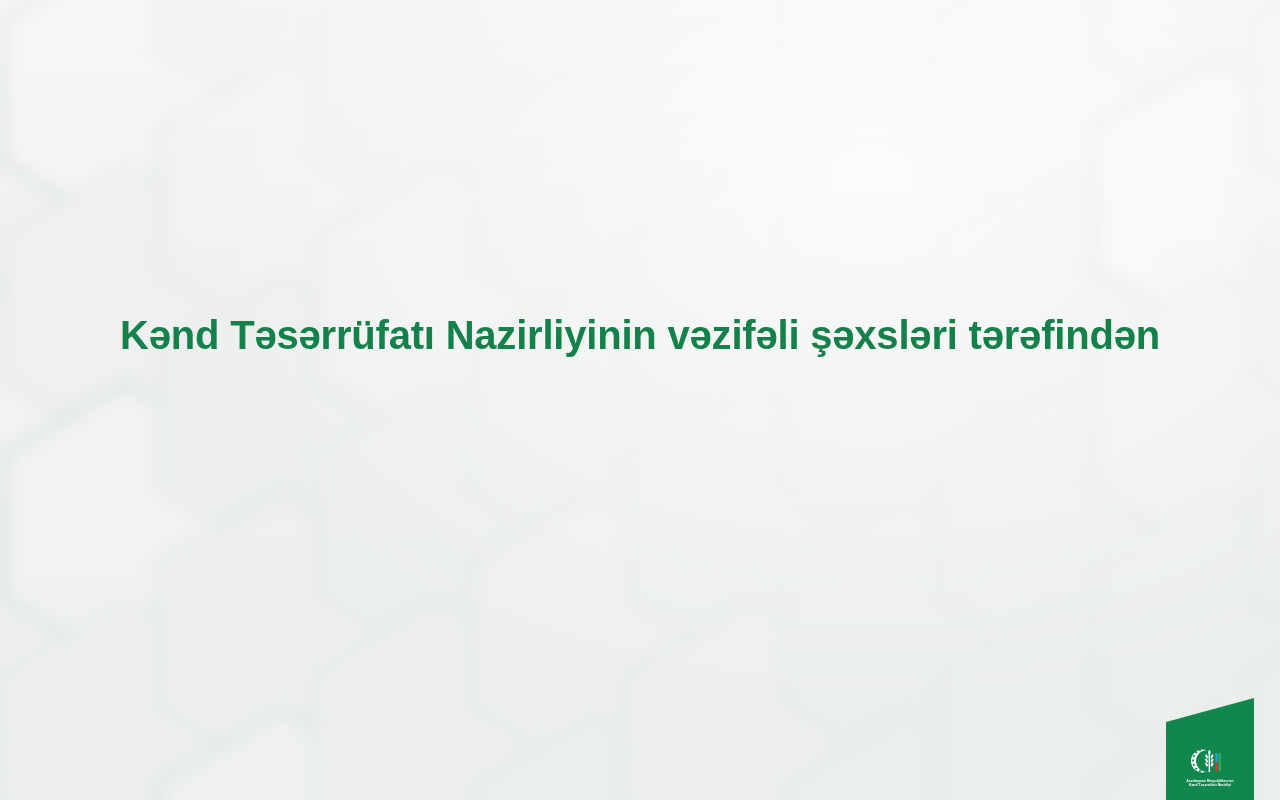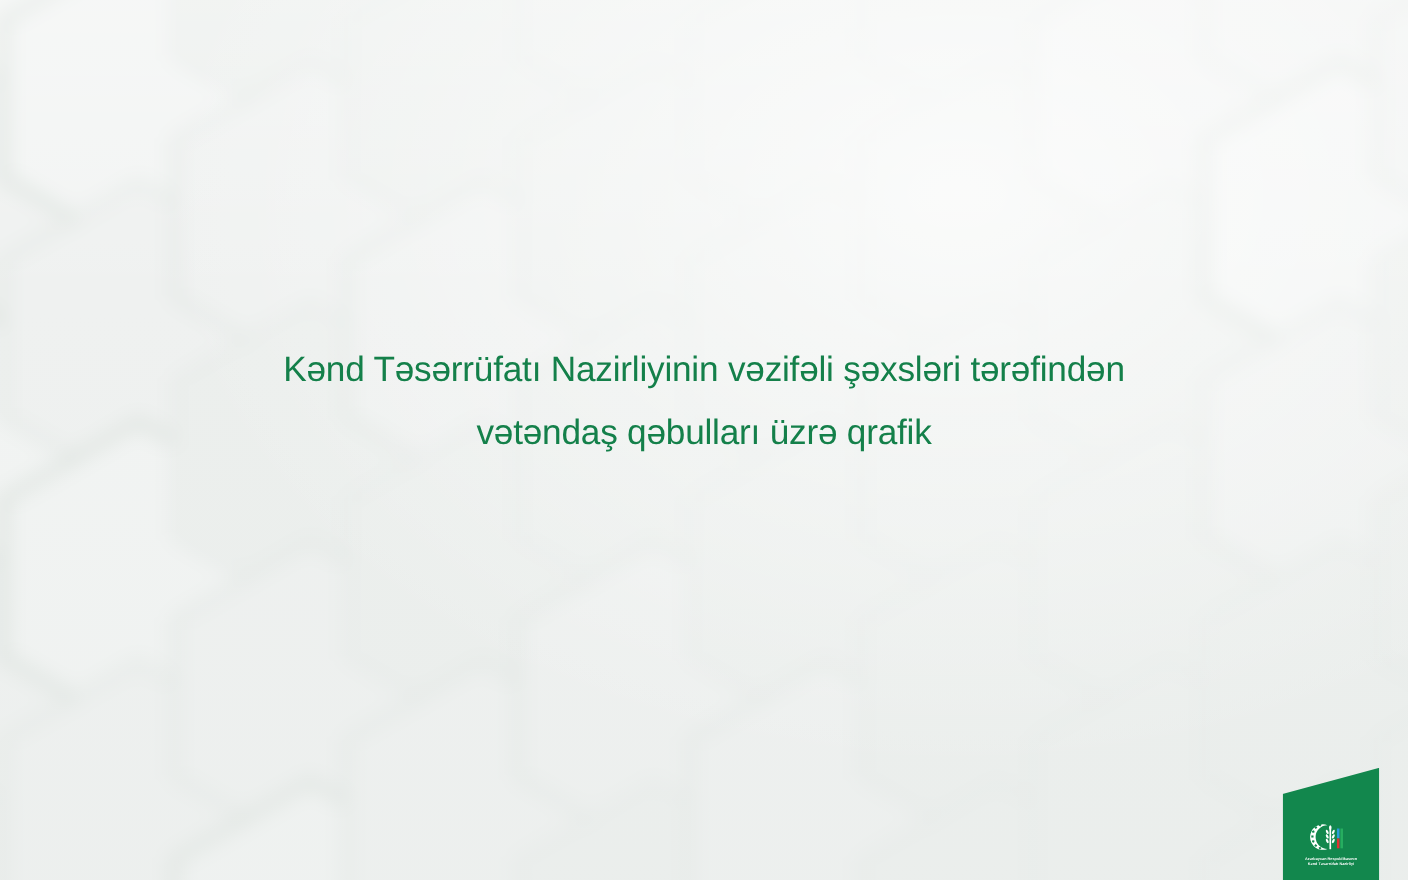--- a/index.html
+++ b/index.html
@@ -78,22 +78,22 @@
     left: 0;
     right: 0;
     top: 306px;
     text-align: center;
     padding: 0 28px;
     box-sizing: border-box;
   }
   .title-line {
     display: block;
     font-family: "Liberation Sans", sans-serif;
-    font-weight: normal;
-    font-size: 32px;
+    font-weight: bold;
+    font-size: 40px;
     line-height: 58px;
     letter-spacing: -0.2px;
     color: #14804a;
     white-space: nowrap;
   }
 
   
   .logo-panel {
     position: absolute;
     left: 1166px;
@@ -195,21 +195,20 @@
       <div class="hex soft" style="left:1308px; top:5px;"></div>
       <div class="hex faint" style="left:1308px; top:223px;"></div>
       <div class="hex faint" style="left:1308px; top:441px;"></div>
       <div class="hex faint" style="left:1308px; top:659px;"></div>
     </div>
   </div>
   <div class="vignette"></div>
 
   <div class="title-block">
     <span class="title-line">Kənd Təsərrüfatı Nazirliyinin vəzifəli şəxsləri tərəfindən</span>
-    <span class="title-line">vətəndaş qəbulları üzrə qrafik</span>
   </div>
 
   <div class="logo-panel">
     <div class="logo-inner">
       <div class="emblem">
         <svg viewBox="0 0 40 28" width="40" height="28" aria-hidden="true">
 
           <path d="M16.8 3.2 A11.6 11.6 0 1 0 16.8 24.8 A9.2 9.2 0 1 1 16.8 3.2 Z" fill="#ffffff"></path>
           <g fill="#12874d">
             <rect x="5.2" y="4.4" width="2.0" height="1.9" transform="rotate(-38 6.2 5.3)"></rect>

